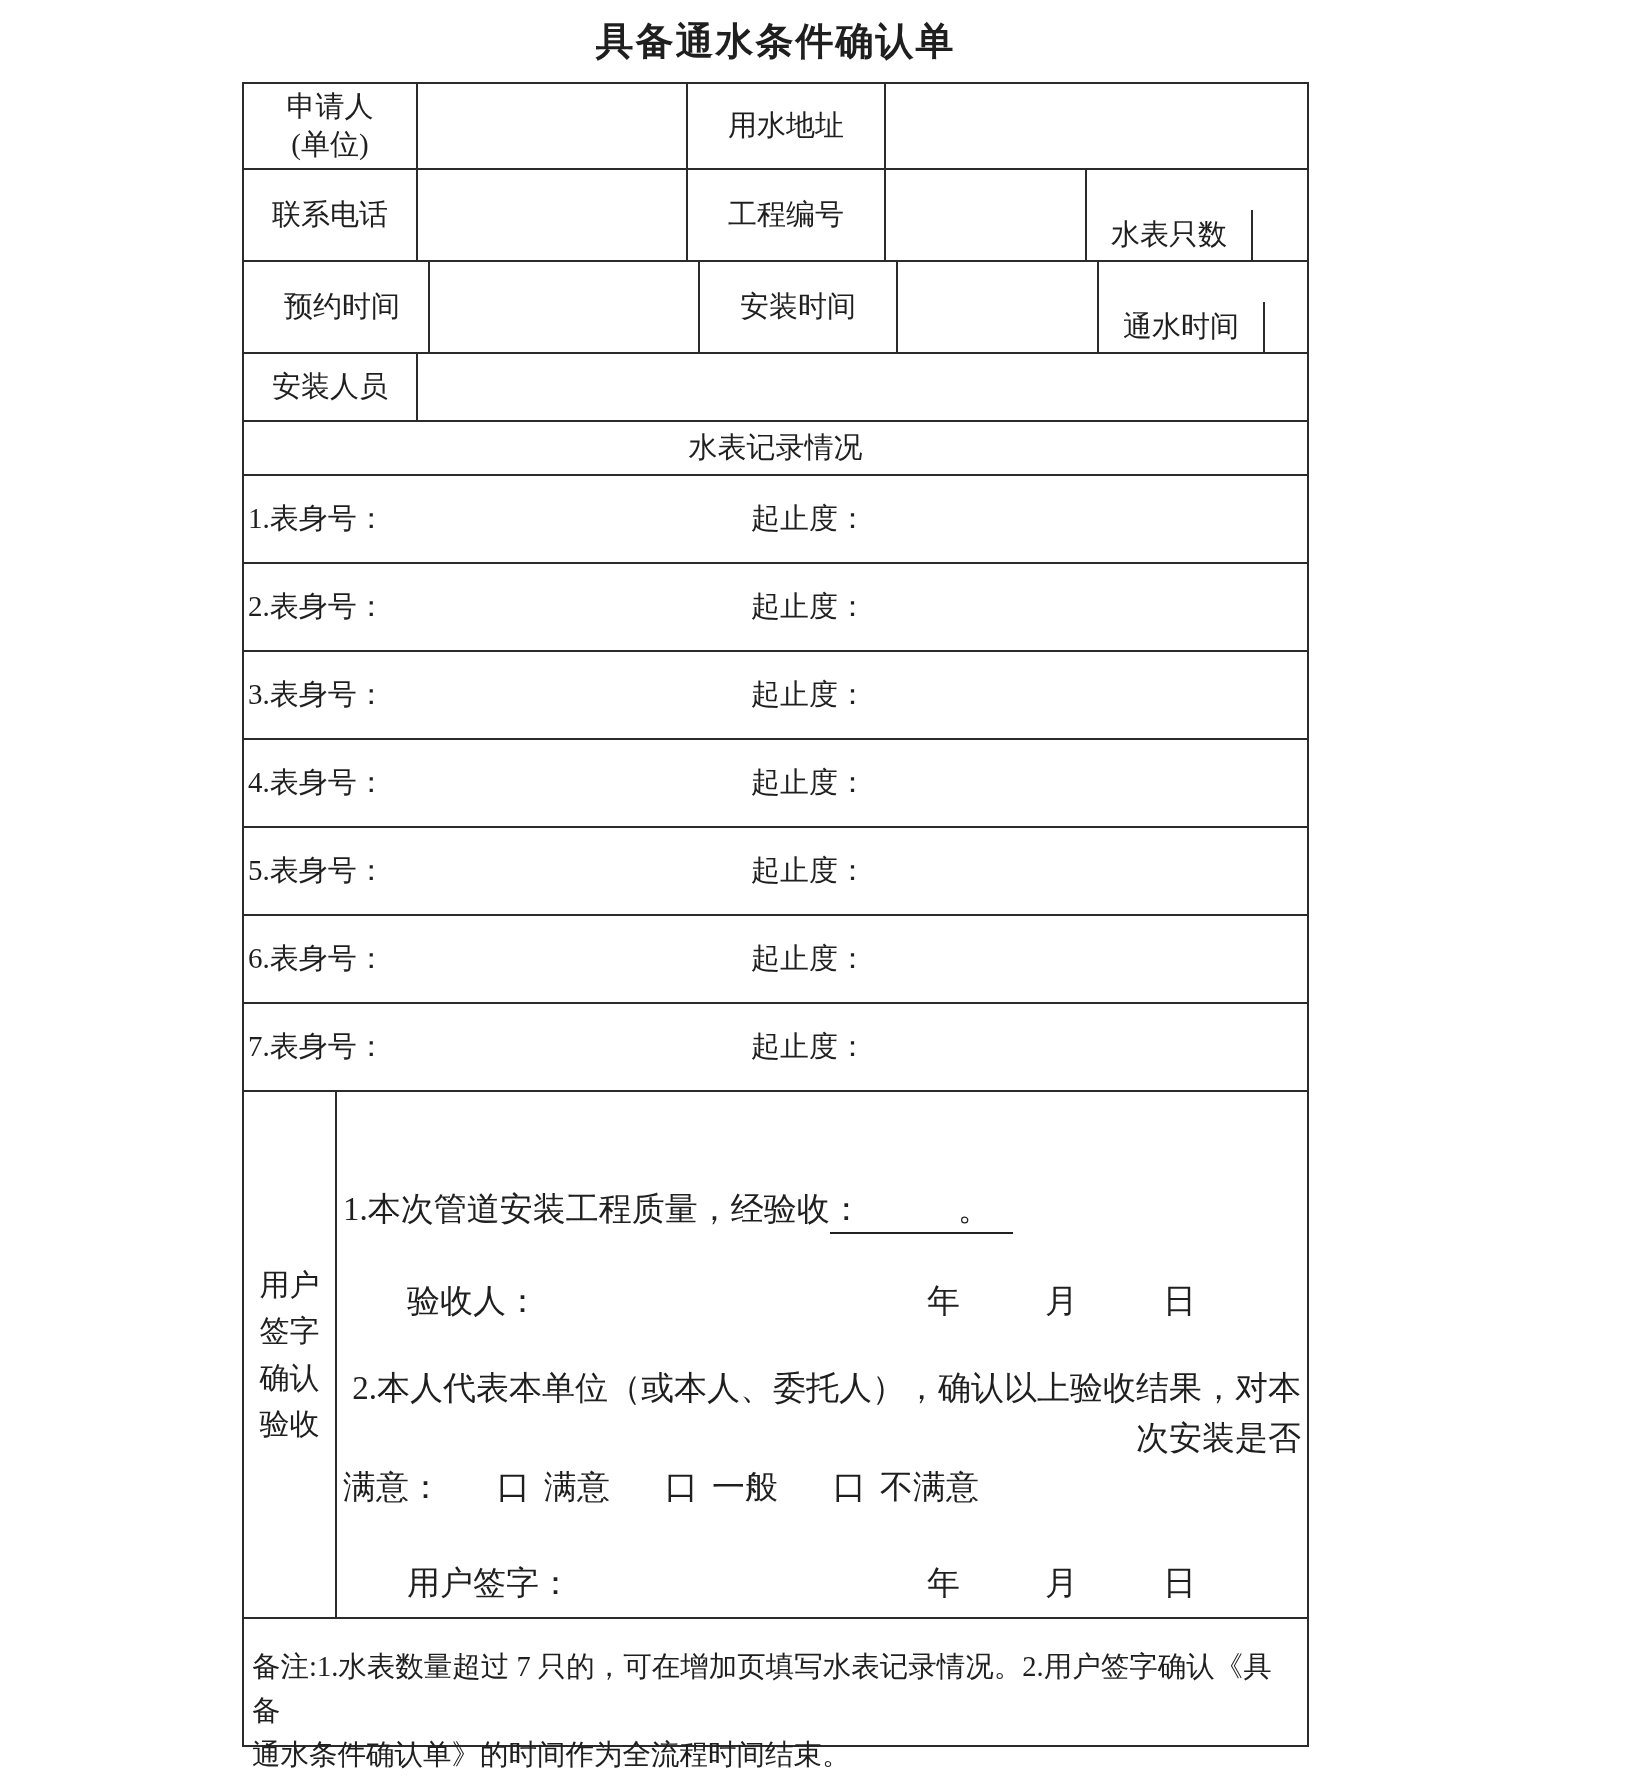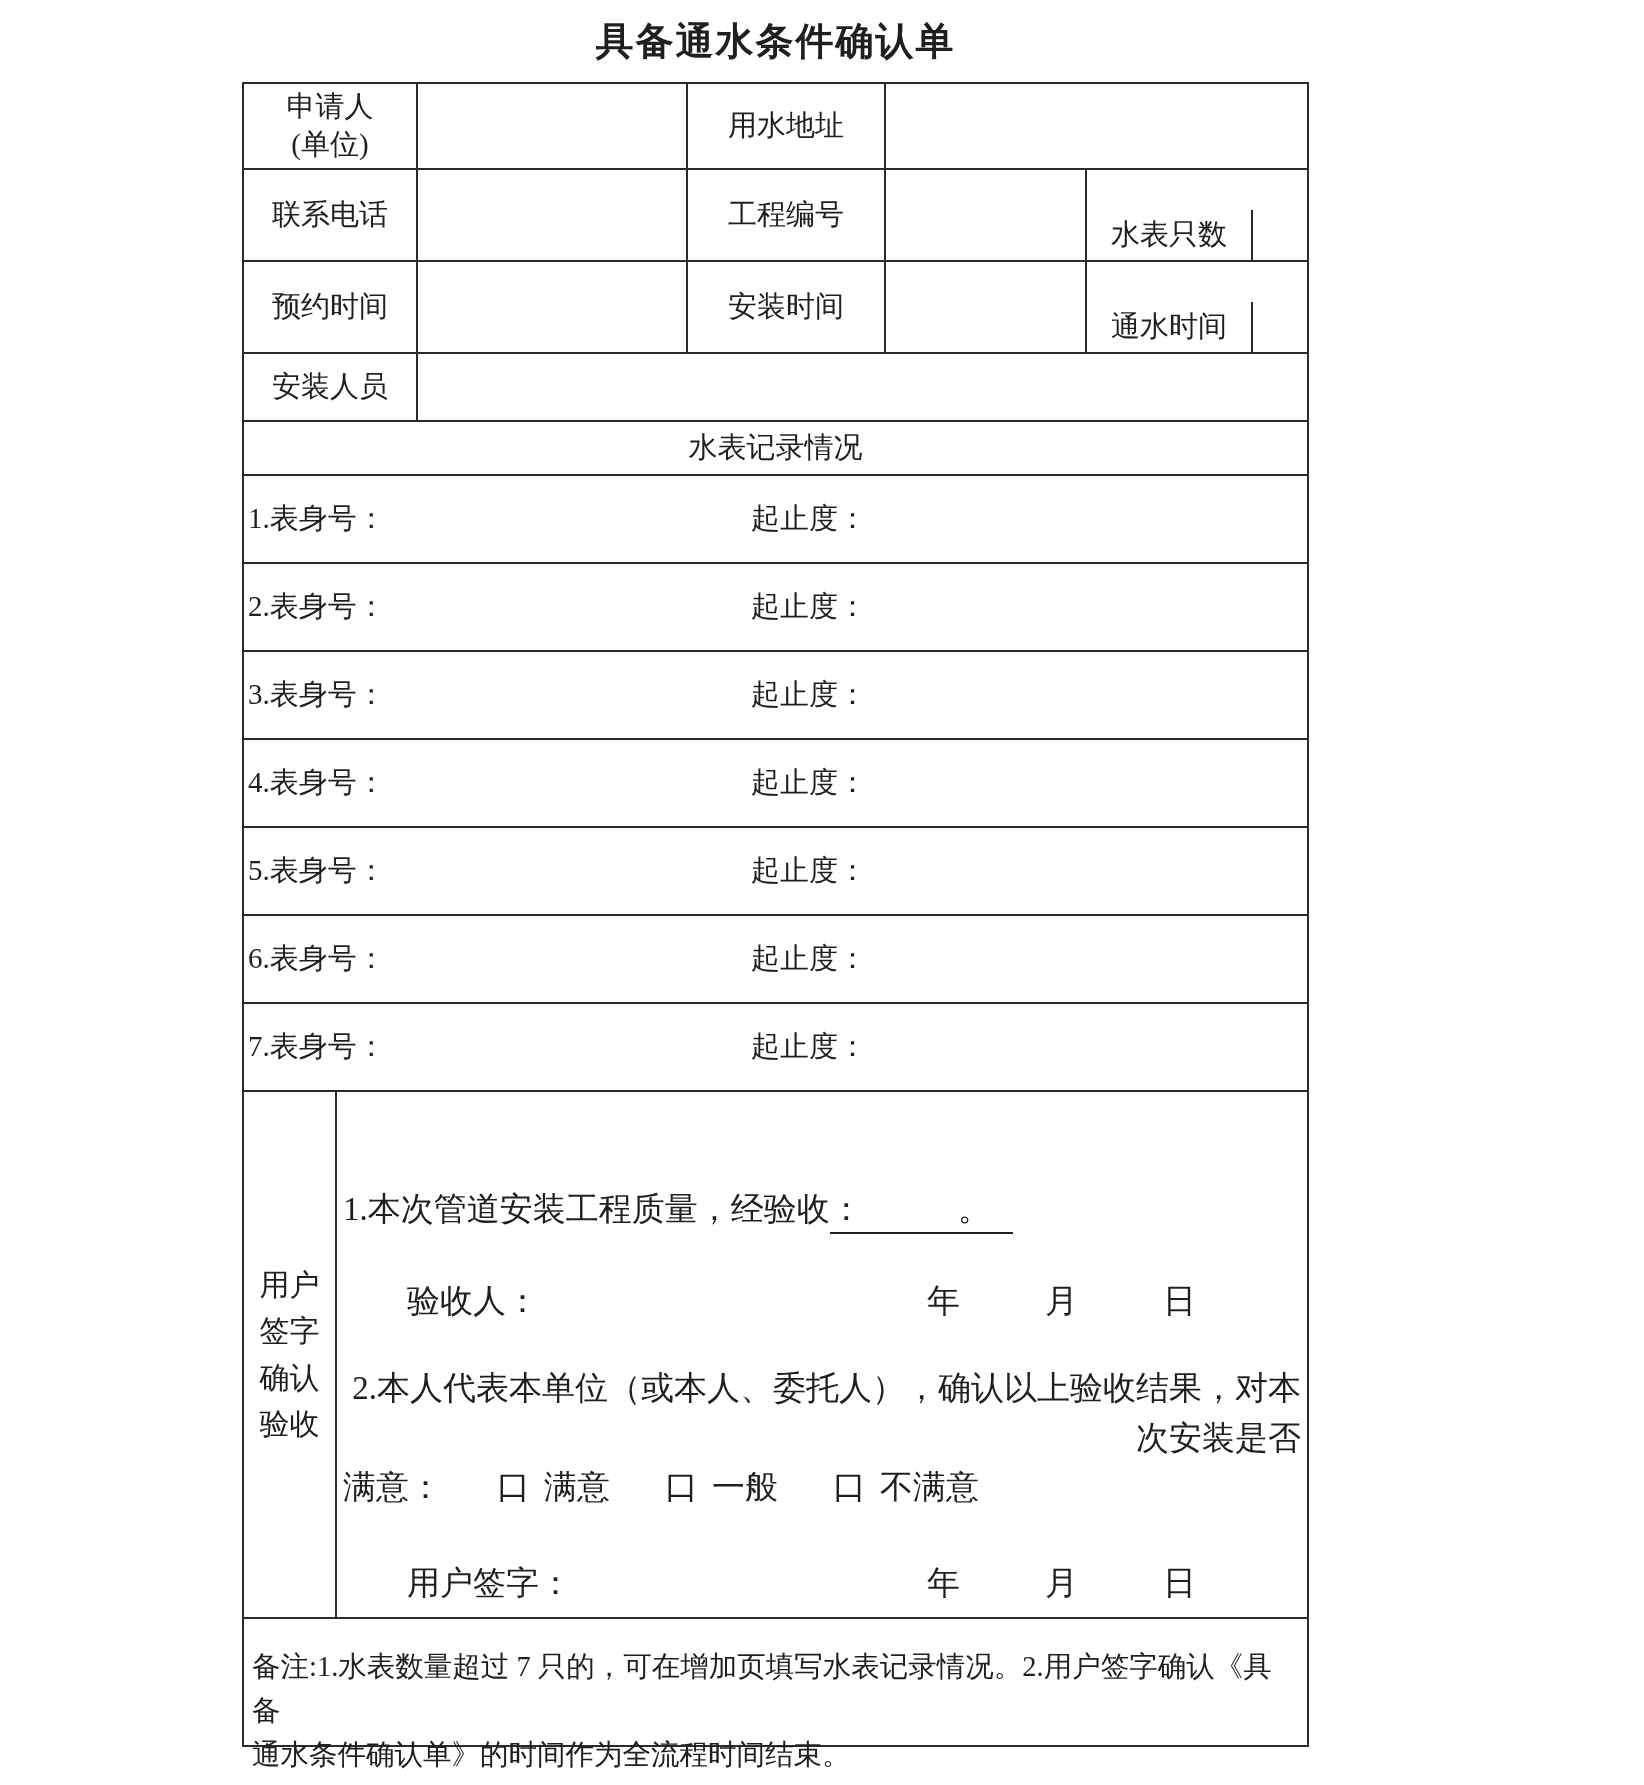--- a/index.html
+++ b/index.html
@@ -20,21 +20,21 @@
   .trow{display:flex;border-bottom:2px solid #2b2b2b;box-sizing:border-box;}
   .trow:last-child{border-bottom:none;}
   .cell{
     box-sizing:border-box;border-right:2px solid #2b2b2b;
     display:flex;align-items:center;justify-content:center;
     text-align:center;
   }
   .cell:last-child{border-right:none;}
   .cell.fill{flex:1;}
   .lbl2line{display:flex;flex-direction:column;align-items:center;line-height:1.3;}
-  .r1{height:86px;} .r2{height:92px;} .r3{height:92px;} .r4{height:68px;}
+  .r1{height:86px;} .r2{height:92px;} .r3{height:92px;padding-left:12px;} .r4{height:68px;}
   .rhead{height:54px;}
   .w1{width:174px;} .w2{width:270px;} .w3{width:198px;} .w4{width:201px;}
   .w5{width:166px;margin-top:40px;}
   .meter-row{height:88px;align-items:center;display:flex;border-bottom:2px solid #2b2b2b;box-sizing:border-box;}
   .meter-inner{display:flex;width:100%;padding-left:4px;box-sizing:border-box;}
   .m-left{width:503px;}
   .m-right{flex:1;text-align:left;}
   .sig-row{height:527px;display:flex;border-bottom:2px solid #2b2b2b;box-sizing:border-box;}
   .sig-side{
     width:93px;box-sizing:border-box;border-right:2px solid #2b2b2b;

